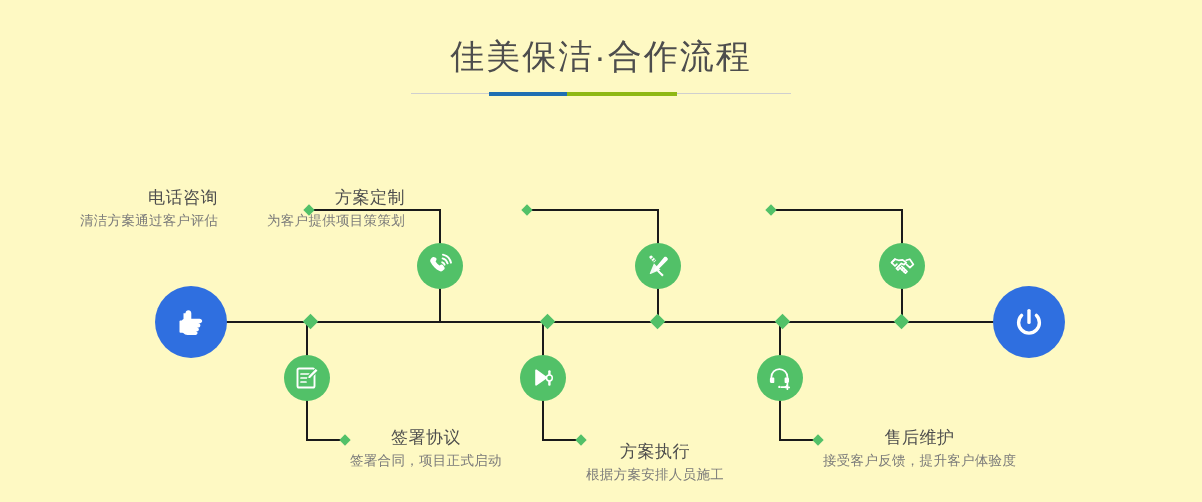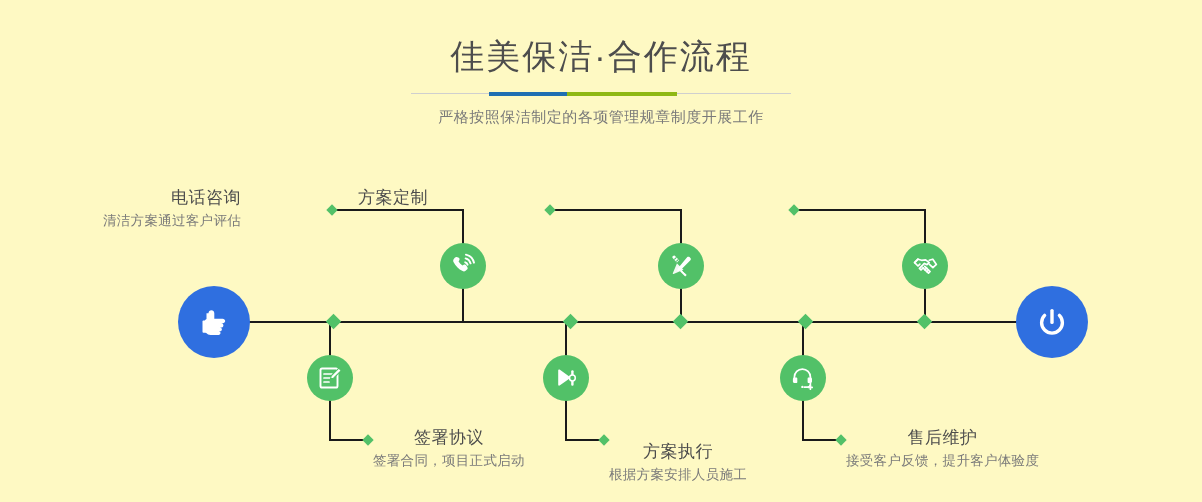--- a/index.html
+++ b/index.html
@@ -73,21 +73,20 @@
     letter-spacing: 0.5px;
   }
 
   
   .timeline {
     position: absolute;
     left: 0;
     top: 0;
     width: 982px;
     height: 502px;
-    margin-left: 23px;
   }
   .axis {
     position: absolute;
     left: 160px;
     top: 321px;
     width: 880px;
     height: 2px;
     background: #1a1a1a;
   }
 
@@ -168,21 +167,20 @@
 
 <div id="page">
 
   <div class="header">
     <h1 class="title">佳美保洁·合作流程</h1>
     <div class="divider">
       <div class="rule"></div>
       <div class="seg-blue"></div>
       <div class="seg-green"></div>
     </div>
-    <p class="subtitle">严格按照保洁制定的各项管理规章制度开展工作</p>
   </div>
 
   <div class="timeline">
 
     <div class="axis"></div>
 
     <div class="endpoint left">
       <span>
         <svg width="40" height="40" viewBox="0 0 40 40">
           <g fill="#ffffff">
@@ -266,20 +264,21 @@
             <line x1="6.6" y1="6.2" x2="8.2" y2="4.6"></line>
             <line x1="8.6" y1="8.2" x2="10.2" y2="6.6"></line>
             <line x1="17.2" y1="15.6" x2="18.8" y2="17.2"></line>
             <line x1="15.2" y1="17.6" x2="16.8" y2="19.2"></line>
           </g>
         </svg>
       </span>
     </div>
     <div class="label top" style="right:577px; top:186px;">
       <div class="l-title">方案定制</div>
+      <div class="l-desc">为客户提供项目策策划</div>
     </div>
 
     <div class="diamond" style="left:777px; top:316px;"></div>
     <div class="seg-v" style="left:542px; top:321px; height:119px;"></div>
     <div class="seg-h" style="left:542px; top:439px; width:38px;"></div>
     <div class="diamond small" style="left:577px; top:436px;"></div>
     <div class="node-icon" style="left:520px; top:355px;">
       <span>
         <svg width="26" height="26" viewBox="0 0 26 26">
           <g fill="#ffffff">

